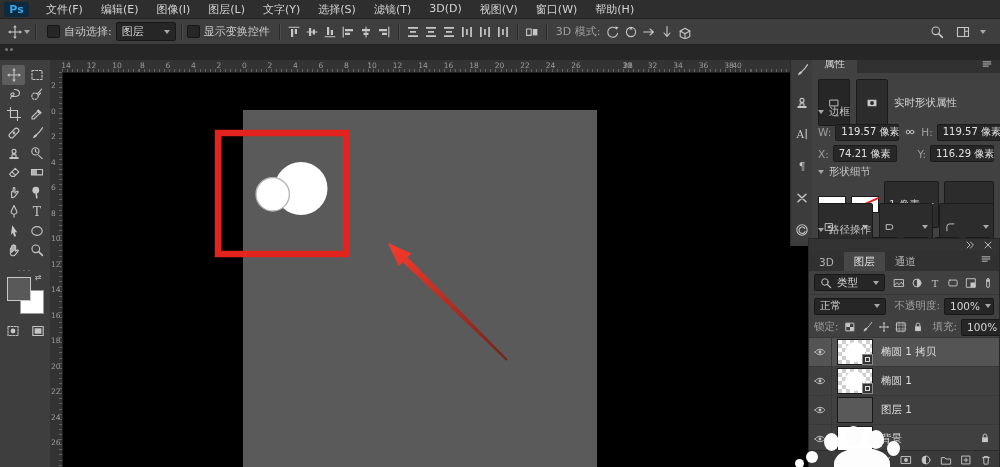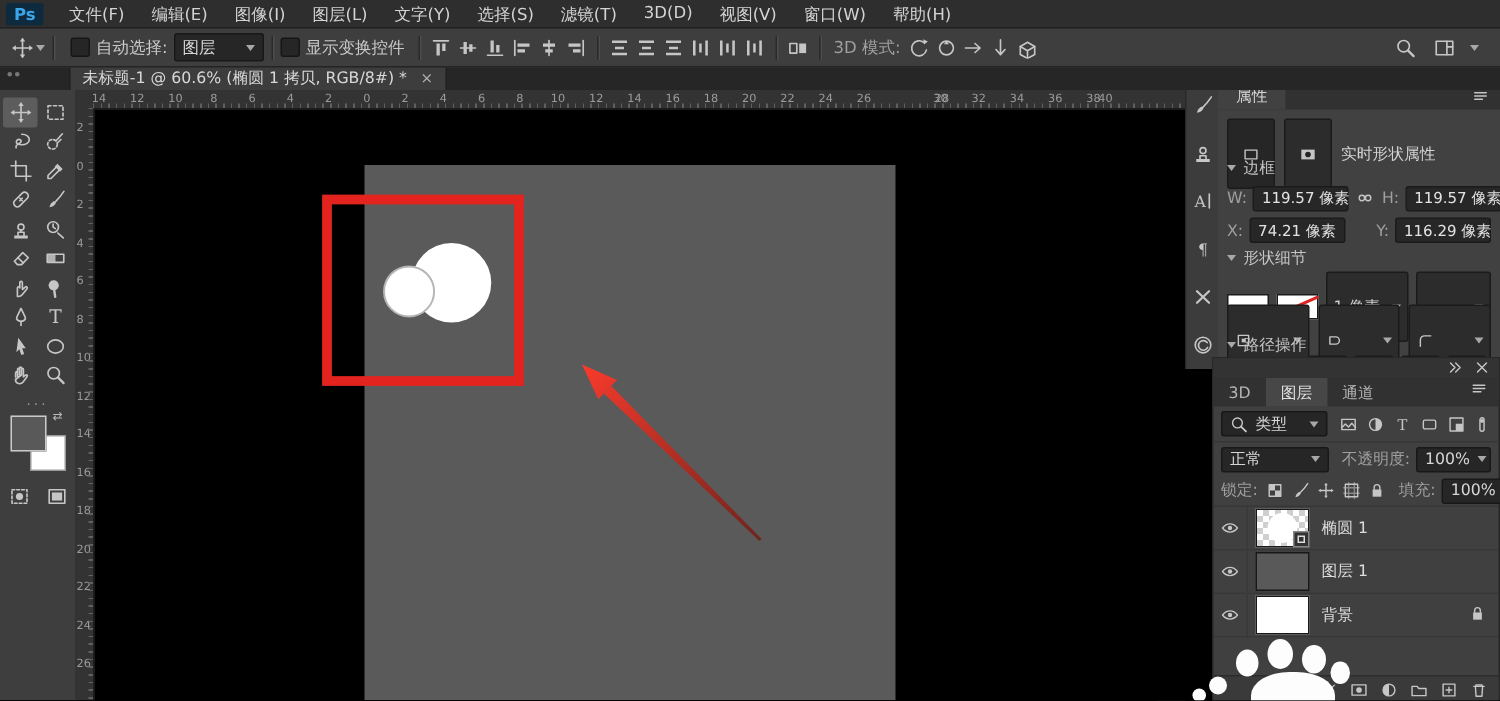--- a/index.html
+++ b/index.html
@@ -263,24 +263,20 @@
         </span>
         <span class="caret"></span>
       </span>
   </div>
 
   <div id="tabbar">
     <span id="tabgrip">
         <i></i>
         <i></i>
       </span>
-    <div class="doc-tab">
-      <span>未标题-1 @ 60.6% (椭圆 1 拷贝, RGB/8#) *</span>
-      <span class="tab-close">×</span>
-    </div>
   </div>
 
   <div id="toolbar">
     <div id="toolgrid">
         <div class="tool sel">
           <span>
             <svg class="ic" viewBox="0 0 14 14">
               <path d="M7 2v10M2 7h10"></path>
               <path class="f" d="M7 0l1.8 2.6H5.2zM7 14l1.8-2.6H5.2zM0 7l2.6-1.8v3.6zM14 7l-2.6-1.8v3.6z"></path>
             </svg>
@@ -789,20 +785,34 @@
             </svg>
           </span>
         </span>
       <span class="plabel" style="margin-left:4px;">填充:</span>
       <span class="dd" style="width:38px;height:15px;">
         <span>100%</span>
 
       </span>
     </div>
     <div id="layerlist">
+        <div class="layer-row sel">
+          <span class="eye-gutter">
+            <span>
+              <svg class="ic small" viewBox="0 0 14 14">
+                <path d="M1.2 7S3.6 3.8 7 3.8 12.8 7 12.8 7 10.4 10.2 7 10.2 1.2 7 1.2 7z"></path>
+                <circle class="f" cx="7" cy="7" r="1.7"></circle>
+              </svg>
+            </span>
+          </span>
+          <div class="thumb checker">
+            <span class="shape-badge"></span>
+          </div>
+          <span class="layer-name">椭圆 1 拷贝</span>
+        </div>
         <div class="layer-row">
           <span class="eye-gutter">
             <span>
               <svg class="ic small" viewBox="0 0 14 14">
                 <path d="M1.2 7S3.6 3.8 7 3.8 12.8 7 12.8 7 10.4 10.2 7 10.2 1.2 7 1.2 7z"></path>
                 <circle class="f" cx="7" cy="7" r="1.7"></circle>
               </svg>
             </span>
           </span>
           <div class="thumb checker">

